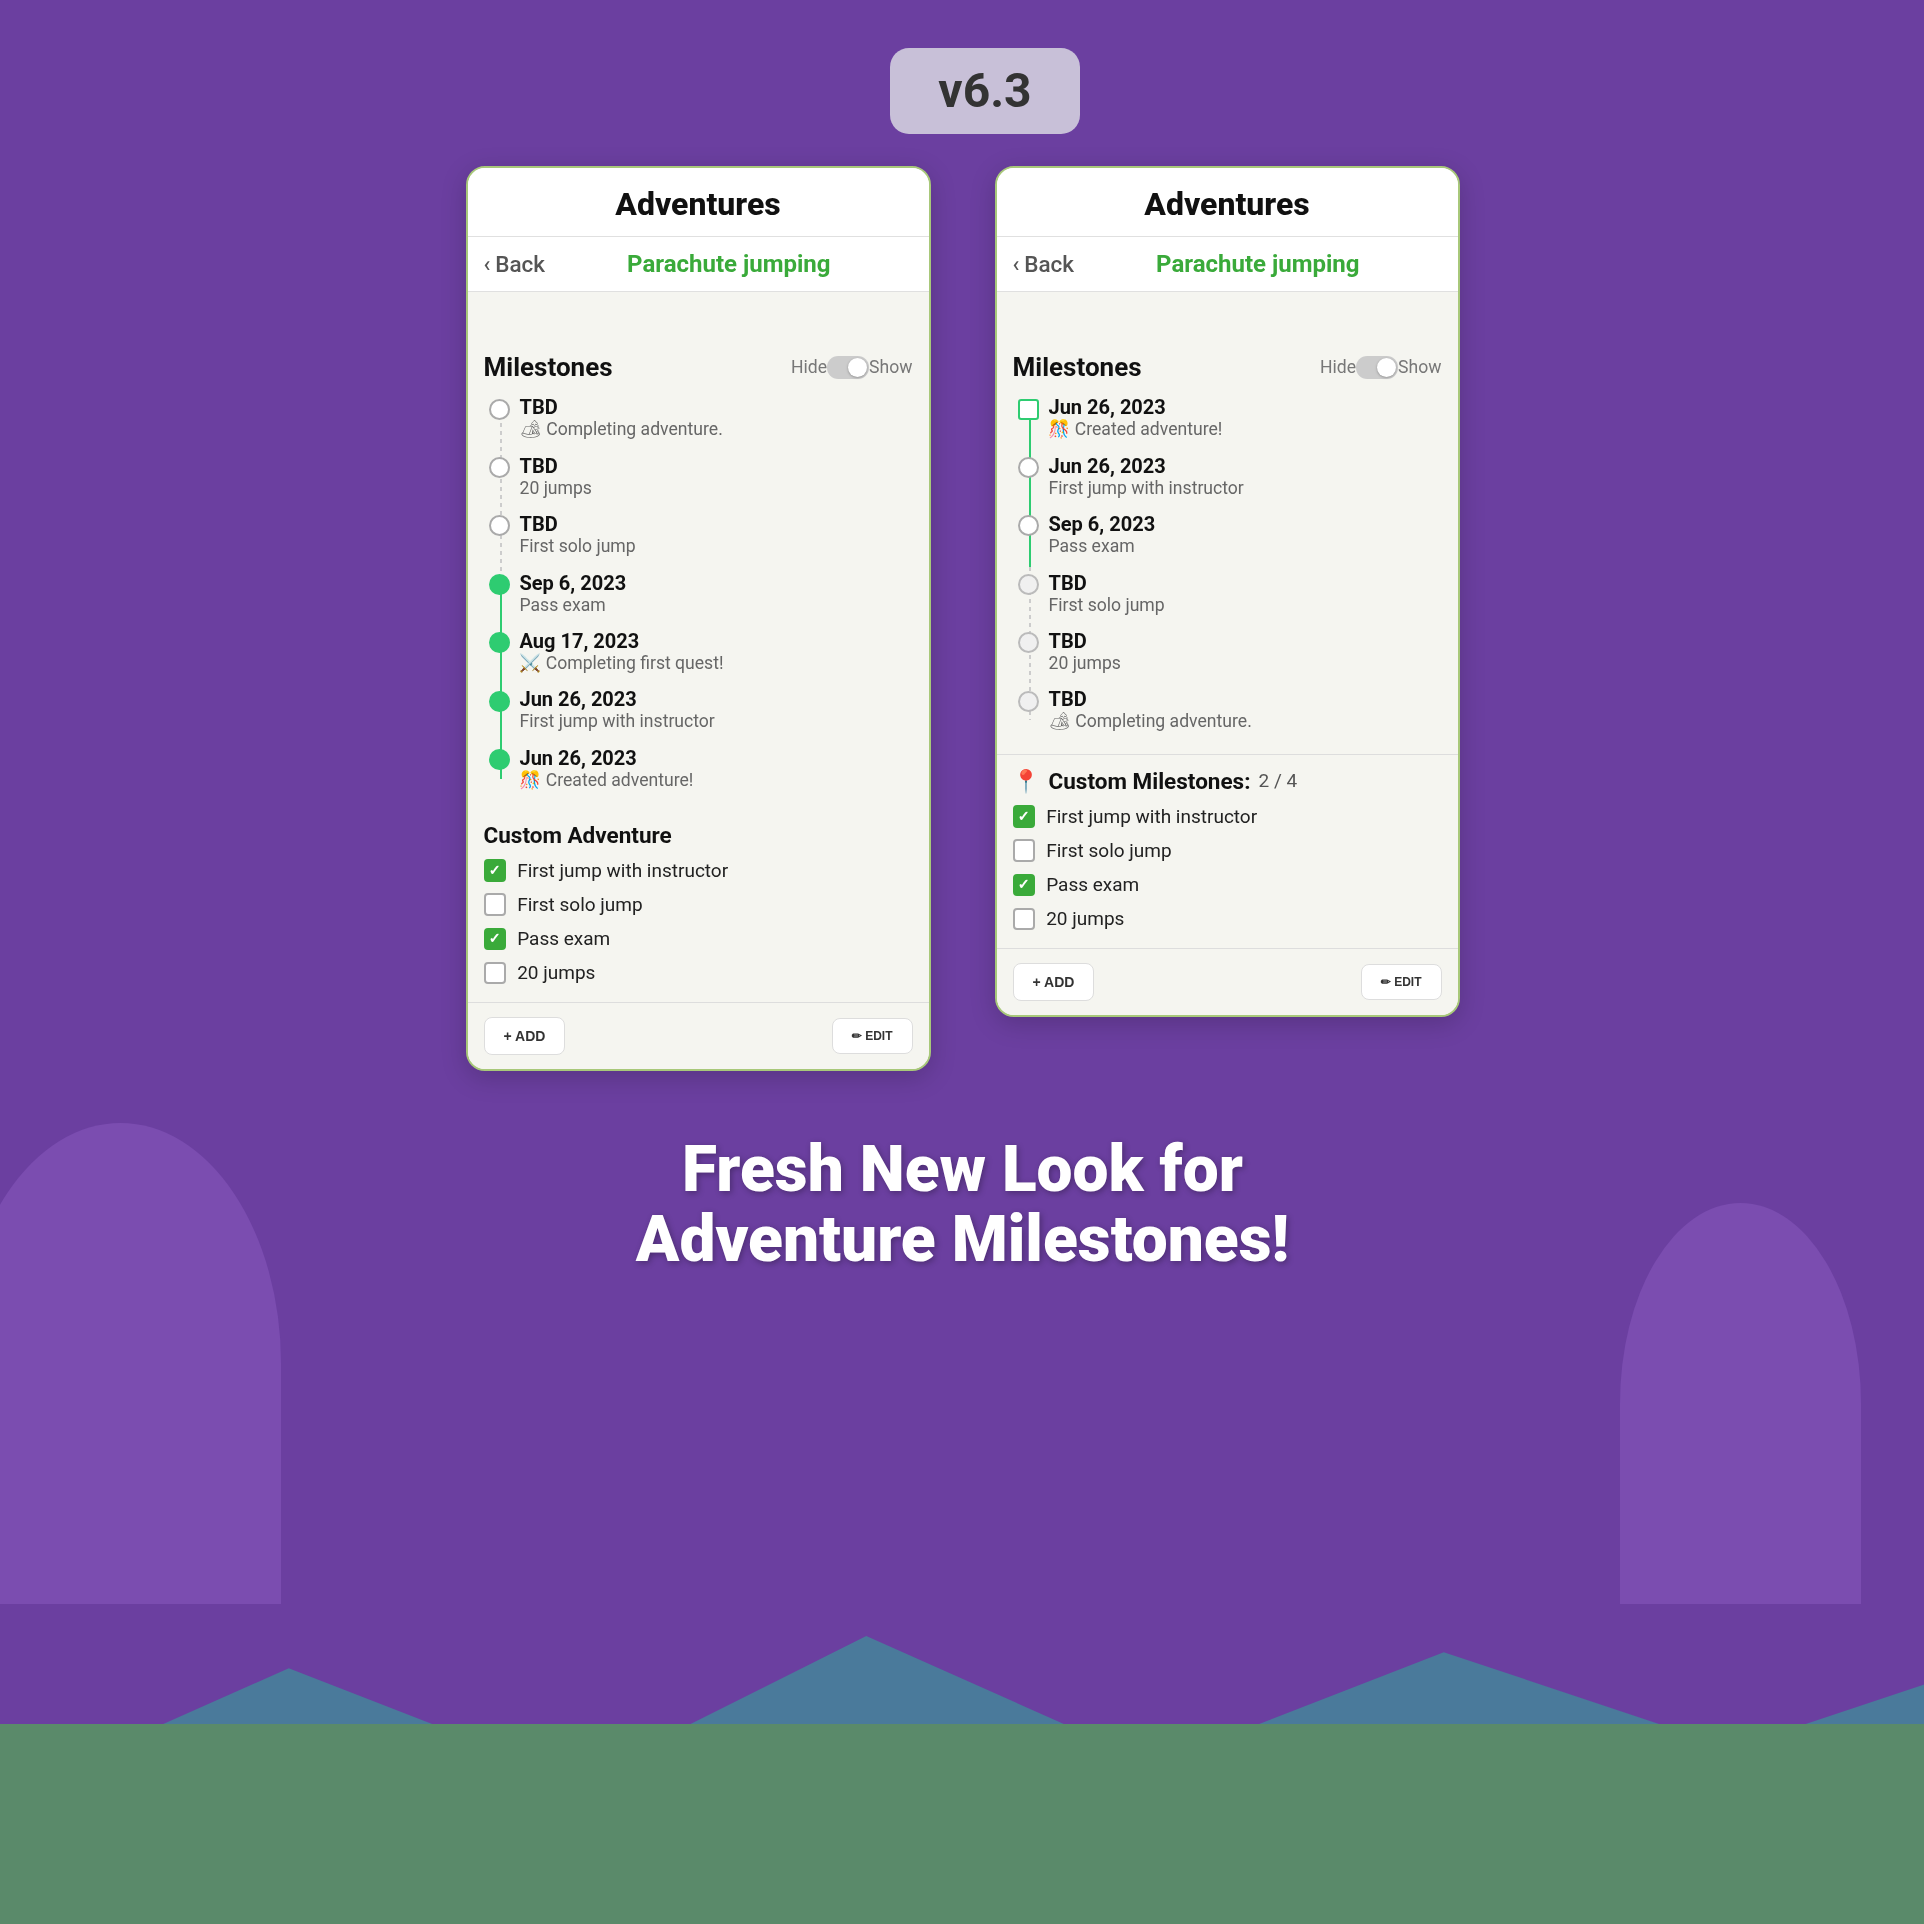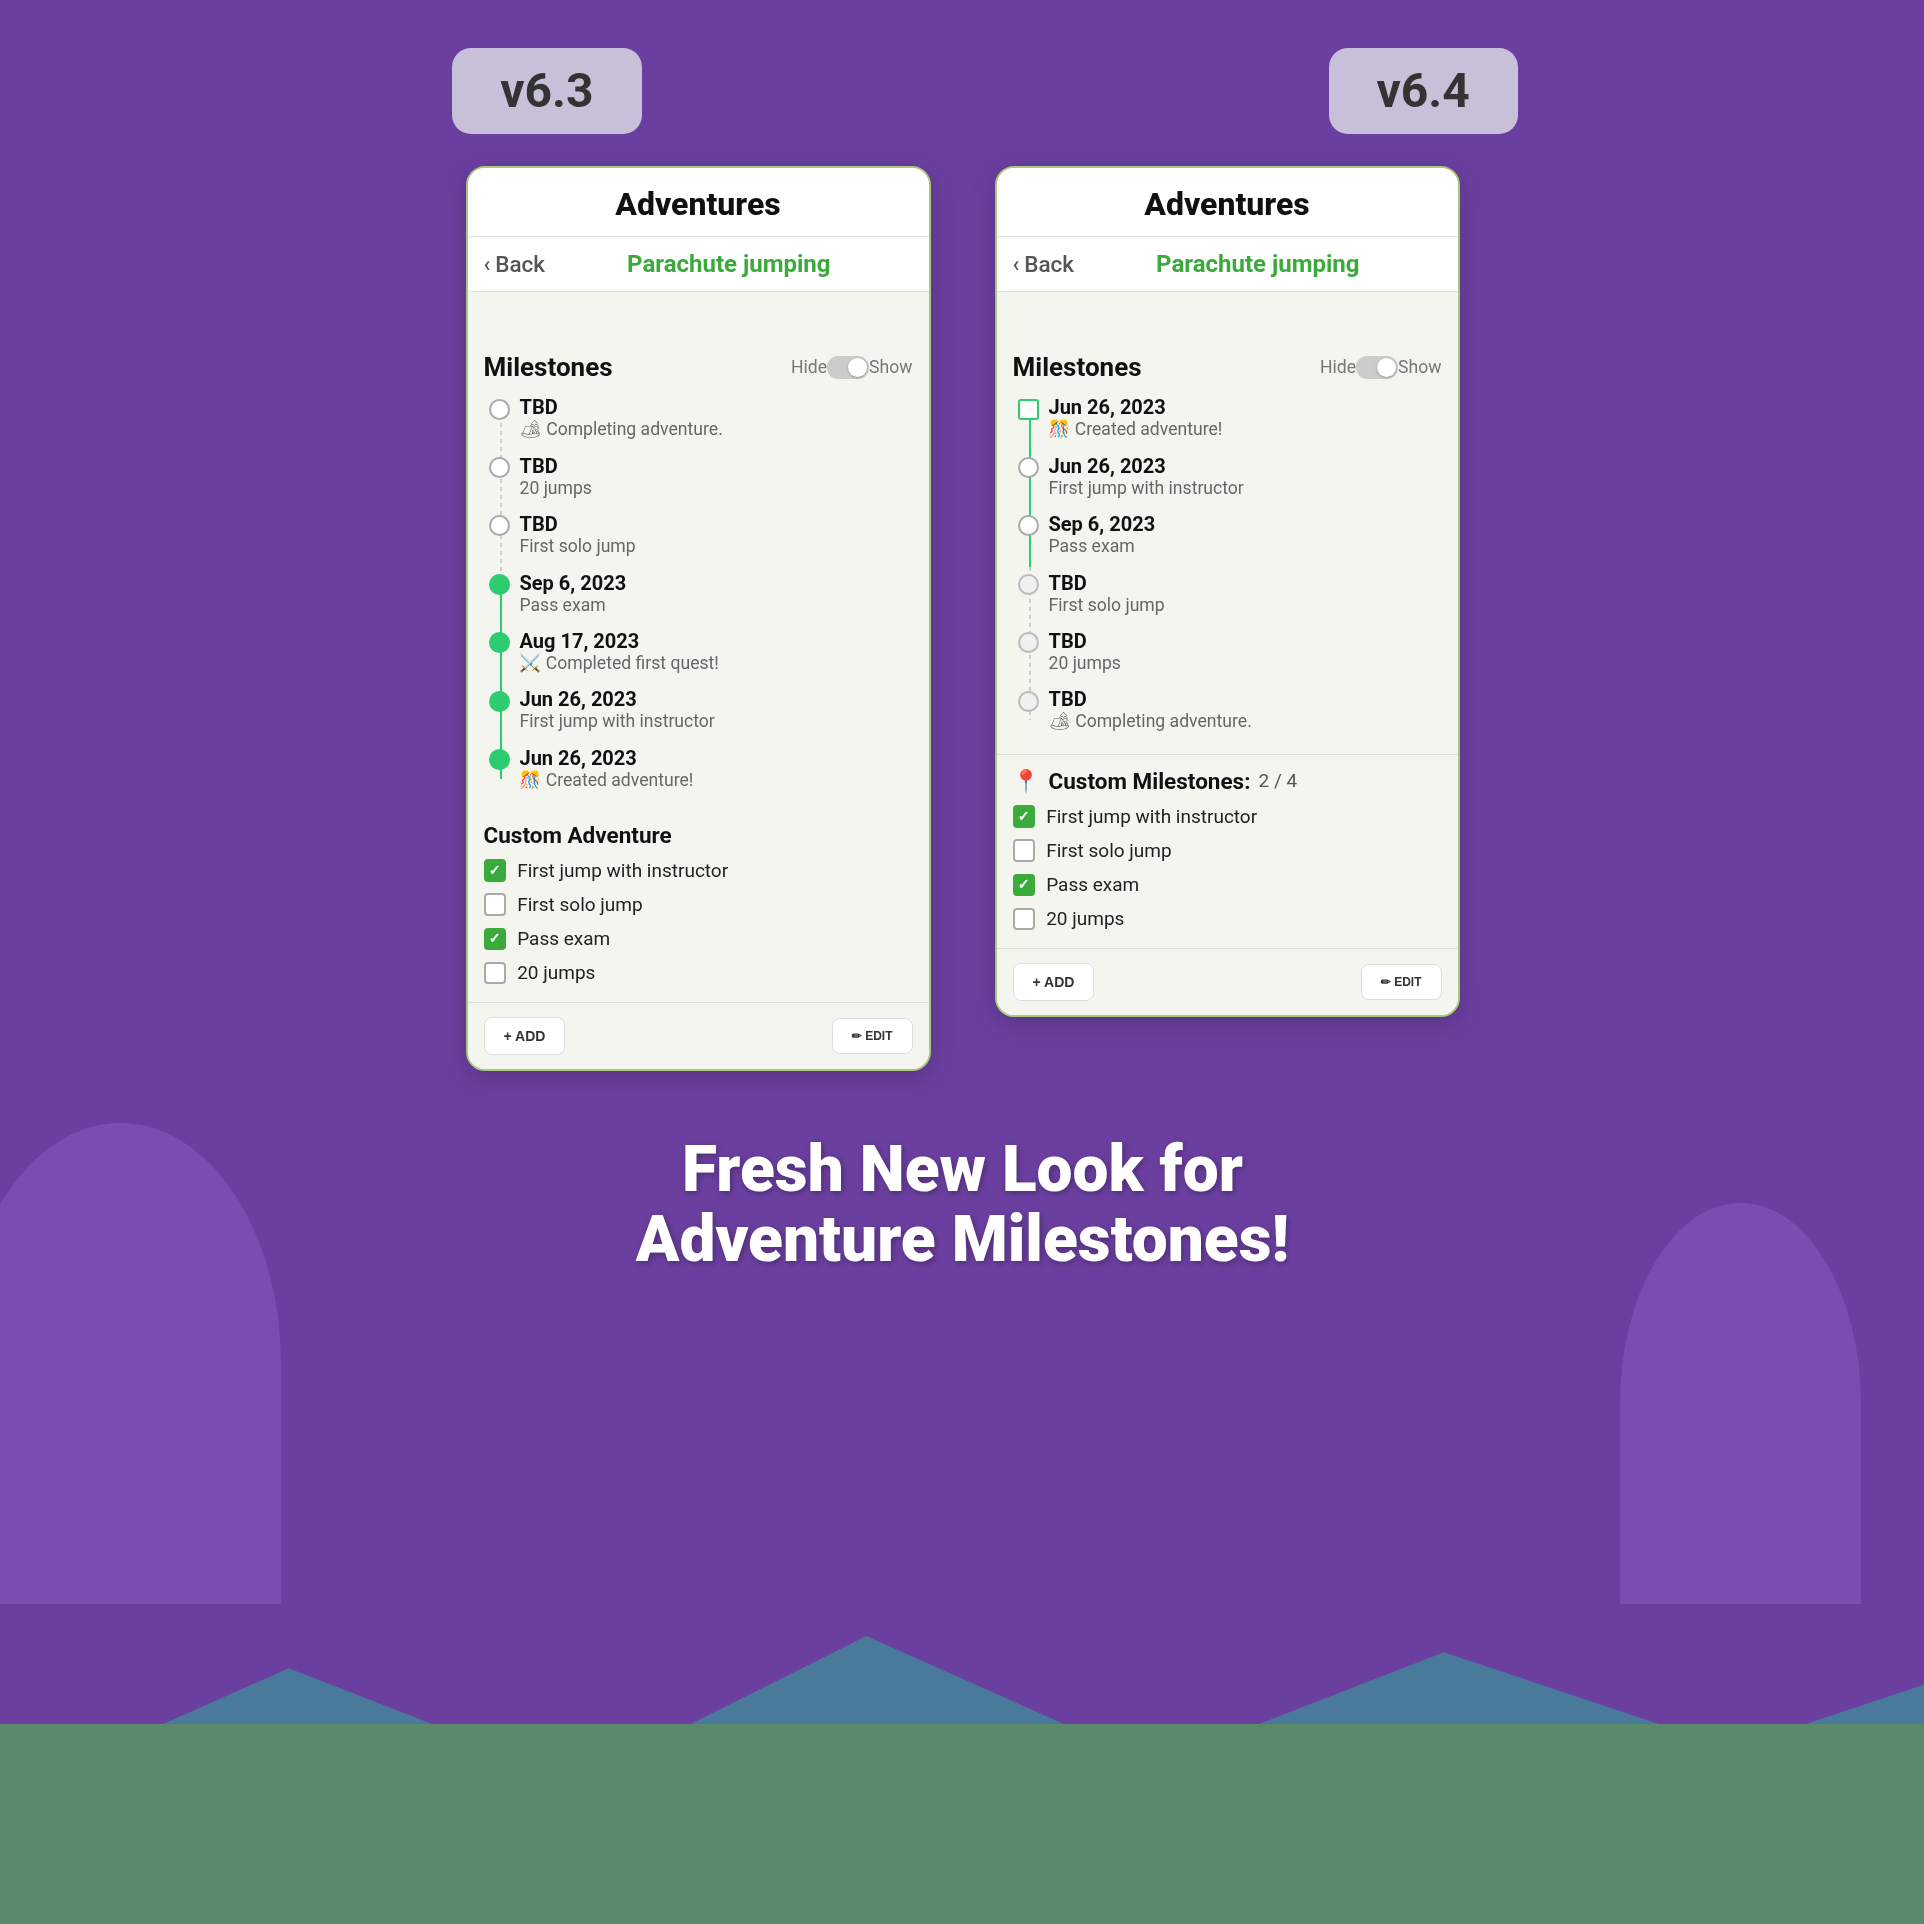--- a/index.html
+++ b/index.html
@@ -360,21 +360,20 @@
   <div class="bg-circle-left"></div>
   <div class="bg-circle-right"></div>
   <div class="bg-mountain"></div>
   <div class="bg-ground"></div>
 </div>
 
 <div class="main-content">
 
   <div class="version-row">
     <div class="version-badge">v6.3</div>
-    <div class="version-badge">v6.4</div>
   </div>
 
   <div class="panels-row">
 
     <div class="app-panel">
       <div class="panel-header">
         <span class="panel-title">Adventures</span>
       </div>
       <div class="panel-nav">
         <div class="nav-back">
@@ -431,21 +430,21 @@
             <div class="milestone-text">
               <span class="milestone-date">Sep 6, 2023</span>
               <span class="milestone-desc">Pass exam</span>
             </div>
           </div>
 
           <div class="timeline-item">
             <div class="milestone-dot filled"></div>
             <div class="milestone-text">
               <span class="milestone-date">Aug 17, 2023</span>
-              <span class="milestone-desc">⚔️ Completed first quest!</span>
+              <span class="milestone-desc">⚔️ Completing first quest!</span>
             </div>
           </div>
 
           <div class="timeline-item">
             <div class="milestone-dot filled"></div>
             <div class="milestone-text">
               <span class="milestone-date">Jun 26, 2023</span>
               <span class="milestone-desc">First jump with instructor</span>
             </div>
           </div>

